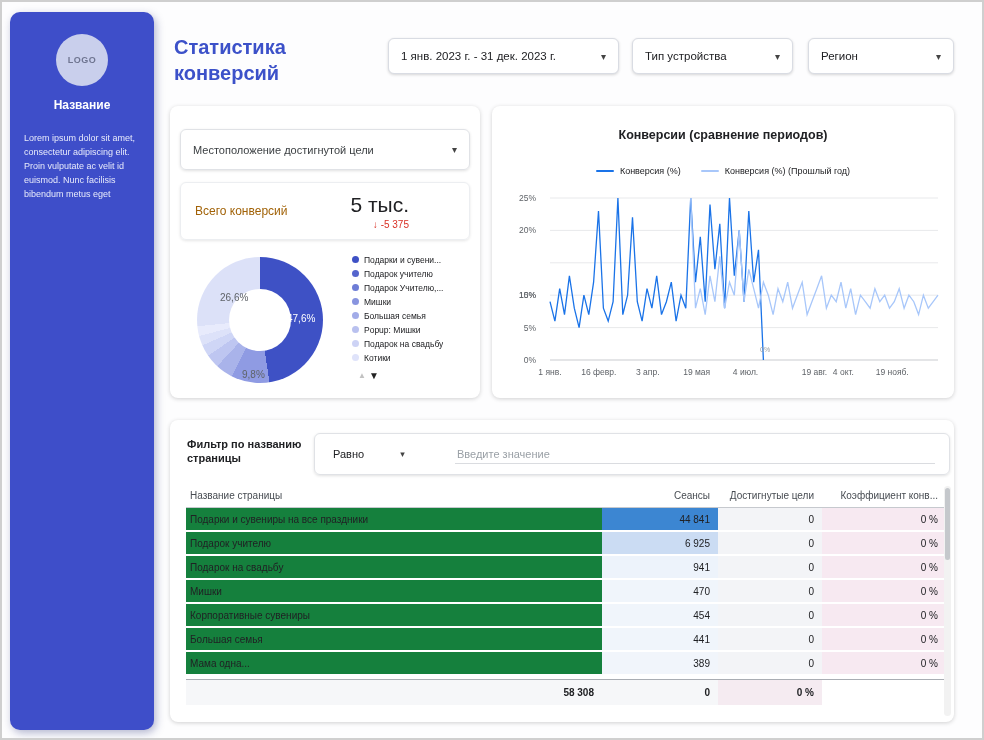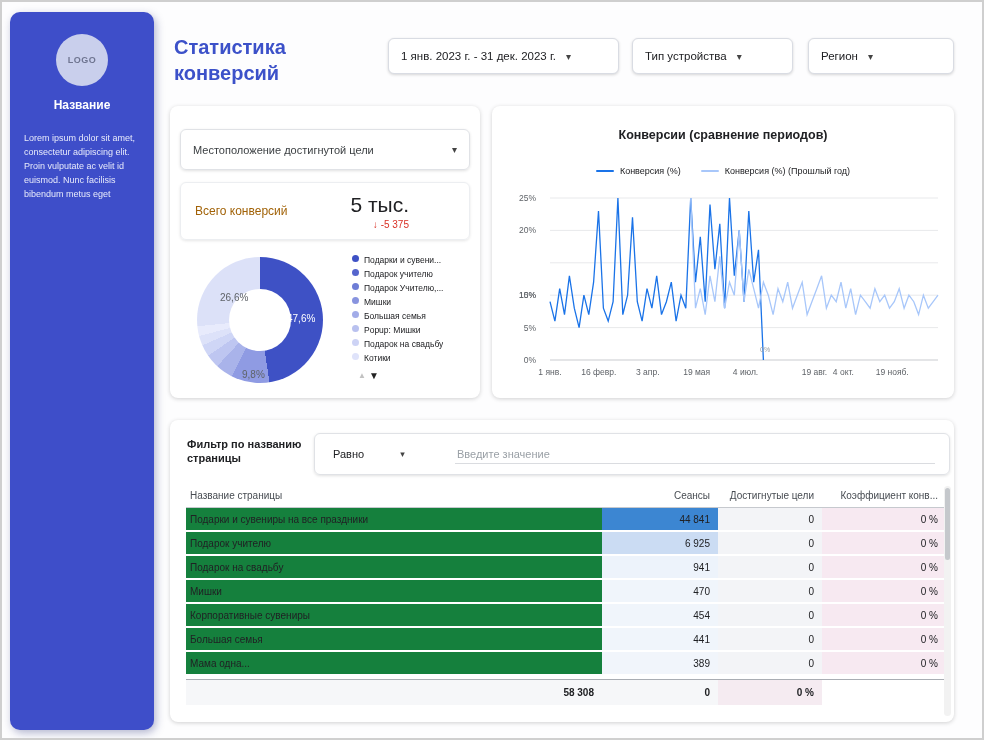--- a/index.html
+++ b/index.html
@@ -13,21 +13,21 @@
   .logo-circle { width:52px; height:52px; border-radius:50%; background:#c9cfec; margin:22px auto 12px;
                  display:flex; align-items:center; justify-content:center; color:#6f7590;
                  font-size:9px; font-weight:bold; letter-spacing:.5px; }
   .brand { text-align:center; color:#ffffff; font-weight:bold; font-size:12px; }
   .side-text { margin:20px 14px 0; color:#e7eafb; font-size:9px; line-height:1.55; }
 
   
   .main-title { position:absolute; left:172px; top:32px; width:150px; font-size:20px; font-weight:bold;
                 color:#3c51c9; line-height:26px; }
   .pill { position:absolute; top:36px; height:36px; background:#fff; border:1px solid #d9dce3; border-radius:6px;
-          box-shadow:0 1px 3px rgba(0,0,0,.16); display:flex; align-items:center; 
+          box-shadow:0 1px 3px rgba(0,0,0,.16); display:flex; align-items:center; justify-content:space-between;
           padding:0 12px; font-size:11.5px; color:#202124; cursor:pointer; }
   .pill-date { left:386px; width:231px; }
   .pill-device { left:630px; width:161px; }
   .pill-region { left:806px; width:146px; }
   .caret { font-size:10px; color:#444; margin-left:10px; }
 
   
   .card { position:absolute; background:#fff; border-radius:8px; box-shadow:0 1px 4px rgba(0,0,0,.18); }
   .donut-card { left:168px; top:104px; width:310px; height:292px; }
   .line-card  { left:490px; top:104px; width:462px; height:292px; }
@@ -47,21 +47,21 @@
 
   .donut { position:absolute; left:27px; top:151px; width:126px; height:126px; border-radius:50%; cursor:pointer; }
   .donut::after { content:""; position:absolute; left:32px; top:32px; width:62px; height:62px;
                   border-radius:50%; background:#fff; }
   .co { position:absolute; font-size:10px; z-index:3; }
   .co1 { left:50px;  top:186px; color:#5f6368; }
   .co2 { left:117px; top:207px; color:#ffffff; }
   .co3 { left:72px;  top:263px; color:#5f6368; }
 
   .donut-legend { position:absolute; left:182px; top:149px; width:122px; display:flex; flex-direction:column; gap:5px; }
-  .lg-item { display:flex; align-items:flex-start; gap:5px; height:9px; cursor:pointer; }
+  .lg-item { display:flex; align-items:center; gap:5px; height:9px; cursor:pointer; }
   .lg-dot { width:7px; height:7px; border-radius:50%; flex:0 0 auto; }
   .lg-label { font-size:8.5px; color:#202124; white-space:nowrap; overflow:hidden; }
   .legend-arrows { position:absolute; left:188px; top:264px; display:flex; align-items:center; gap:3px; }
   .arrow-up { font-size:8px; color:#c2c2c2; cursor:pointer; }
   .arrow-down { font-size:10px; color:#222; cursor:pointer; }
 
   
   .chart-title { position:absolute; top:22px; left:0; width:100%; text-align:center; font-size:12.5px;
                  font-weight:bold; color:#202124; }
   .series-legend { position:absolute; top:60px; left:0; width:100%; display:flex; justify-content:center;

